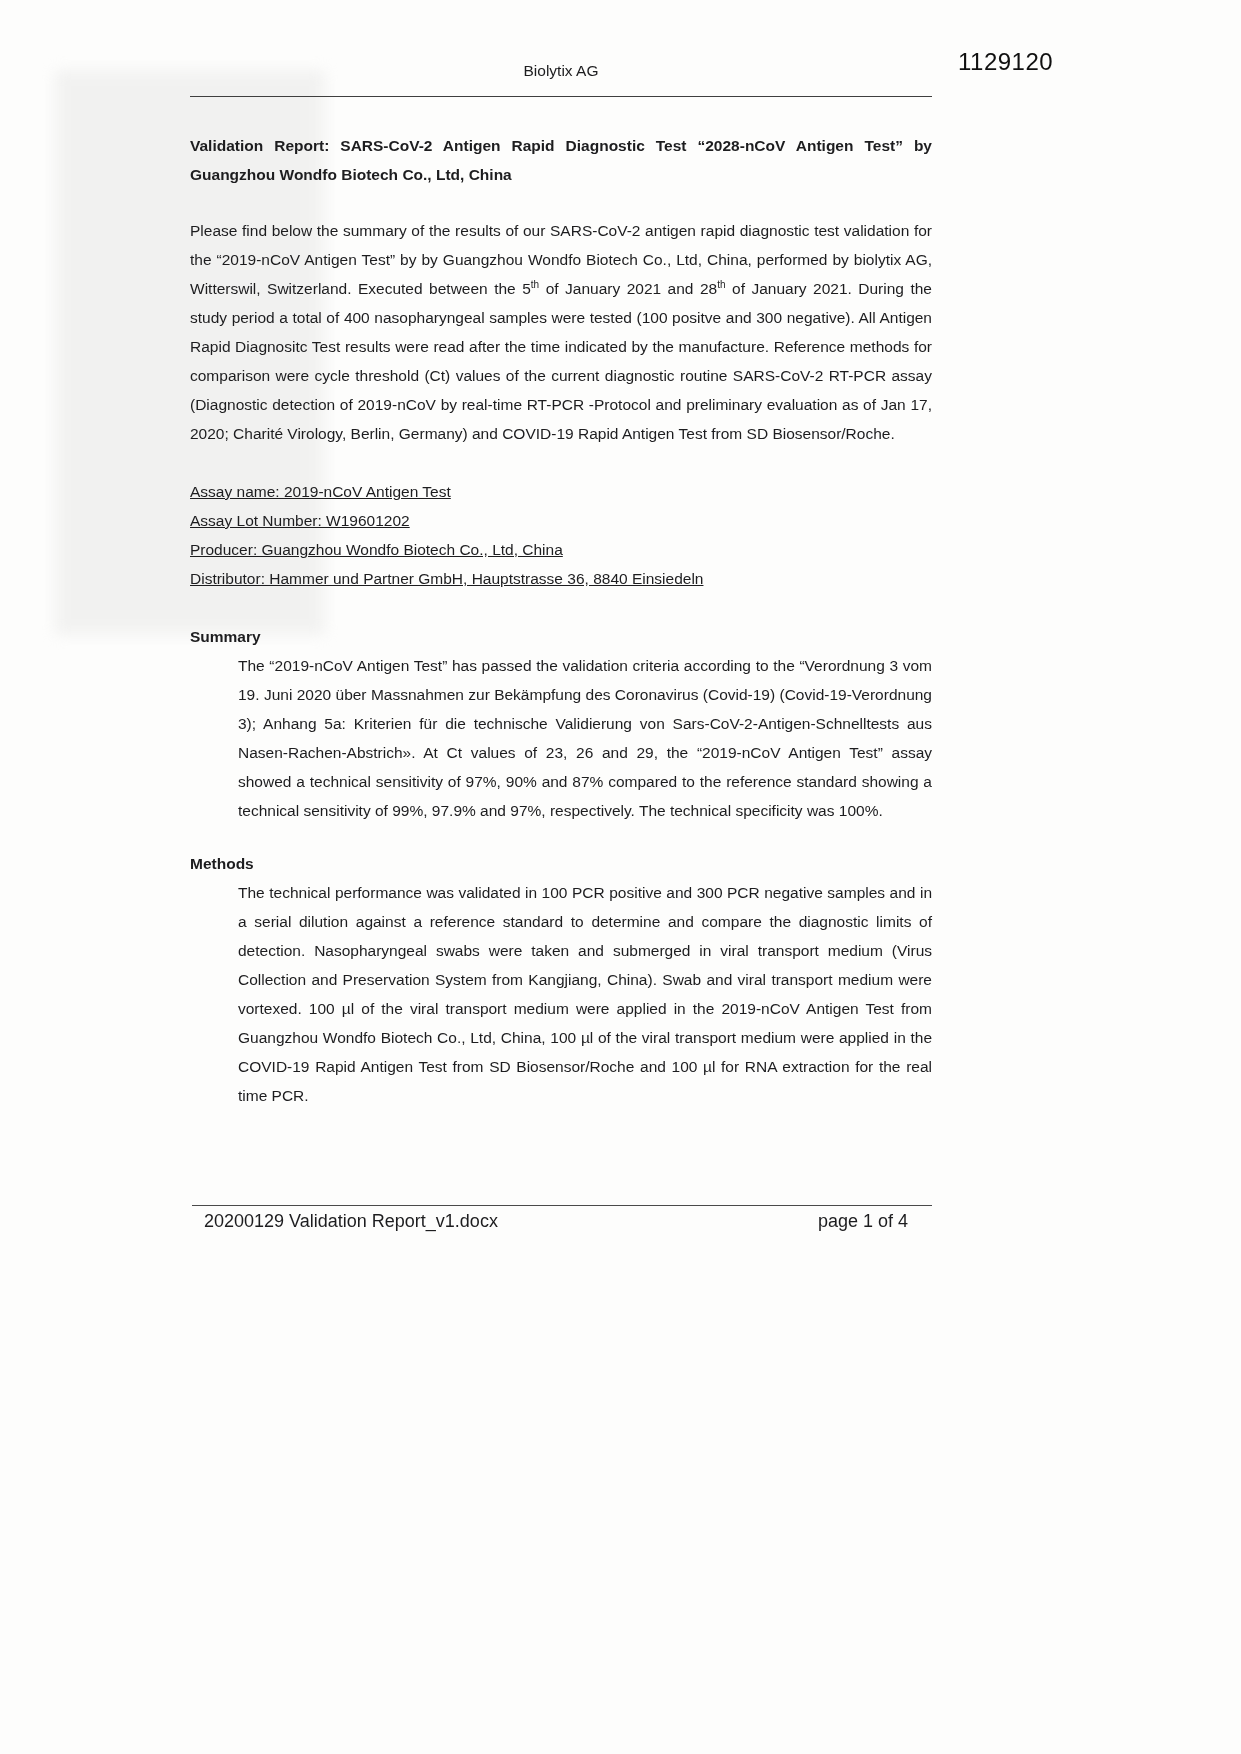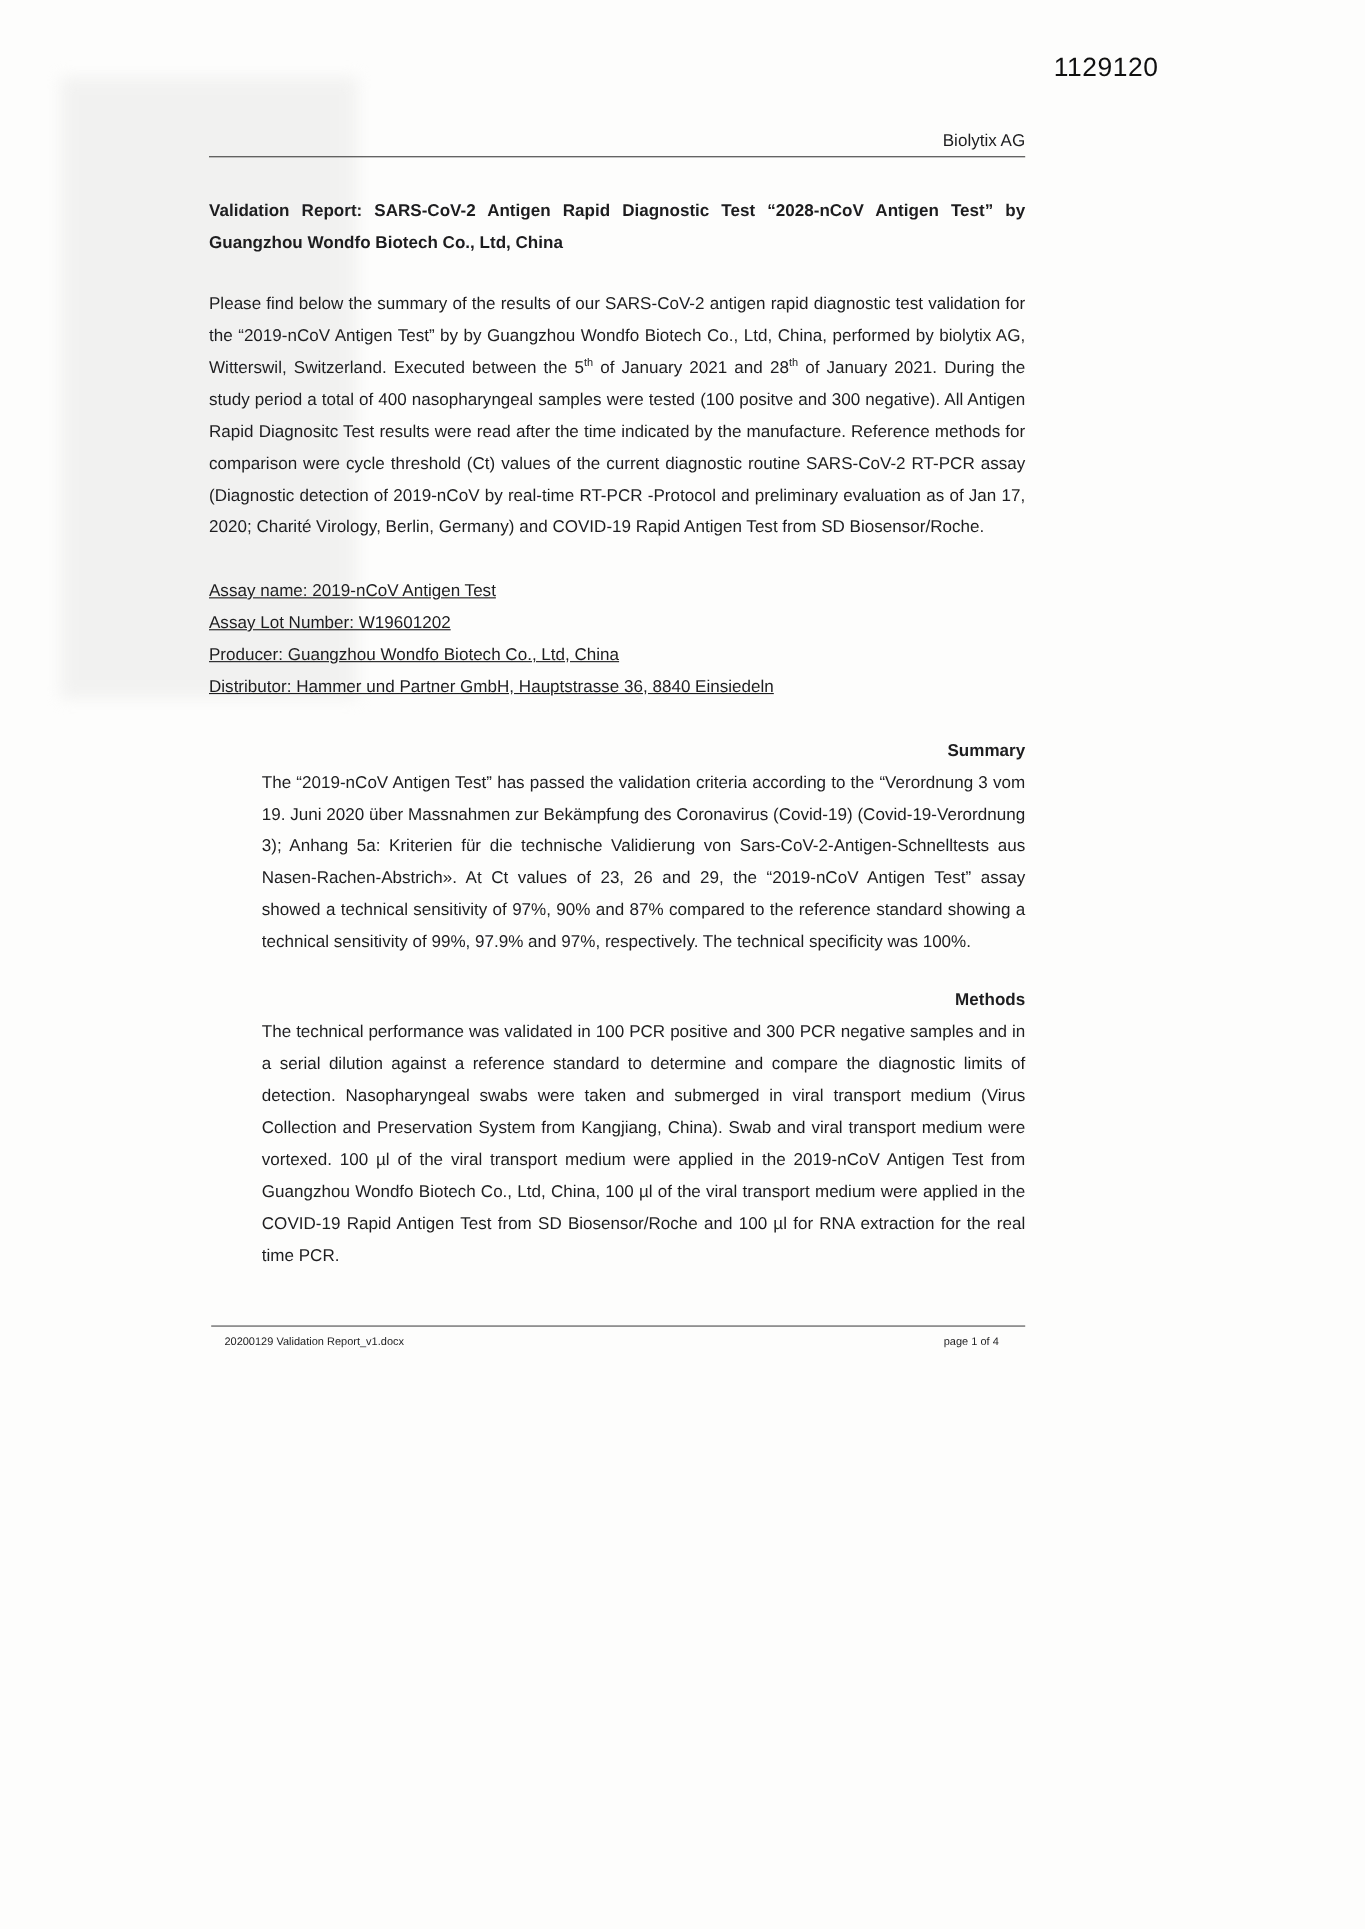--- a/index.html
+++ b/index.html
@@ -35,55 +35,55 @@
   .content {
     position: absolute;
     left: 190px;
     top: 0;
     width: 742px;
     font-size: 15.5px;
     line-height: 29px;
     text-align: justify;
   }
   .company {
-    margin-top: 118px;
-    padding-bottom: 2px;
+    margin-top: 60px;
+    padding-bottom: 14px;
     border-bottom: 1.5px solid #3f3f3f;
     line-height: 22px;
-    text-align: right;
+    text-align: center;
   }
   .title {
     font-weight: bold;
     margin-top: 34px;
   }
   .para { margin-top: 27px; }
   .tight { margin-top: 0; margin-left: 48px; }
   .block { margin-top: 29px; text-decoration: underline; }
   .bold { font-weight: normal; }
   .heading {
     font-weight: bold;
     margin-top: 29px;
-    text-align: right;
+    text-align: left;
   }
   .heading-2 { margin-top: 24px; }
   sup {
     font-size: 10px;
     line-height: 0;
     vertical-align: super;
   }
   .footer {
     position: absolute;
     left: 192px;
     top: 1205px;
     width: 740px;
     border-top: 1.5px solid #4a4a4a;
     padding-top: 4px;
     display: flex;
     justify-content: space-between;
-    font-size: 10px;
+    font-size: 18px;
     line-height: 22px;
   }
   .footer .fname { padding-left: 12px; }
   .footer .fpage { padding-right: 24px; }
 </style>
 </head>
 <body>
 
 <div class="scan-shade"></div>
 

